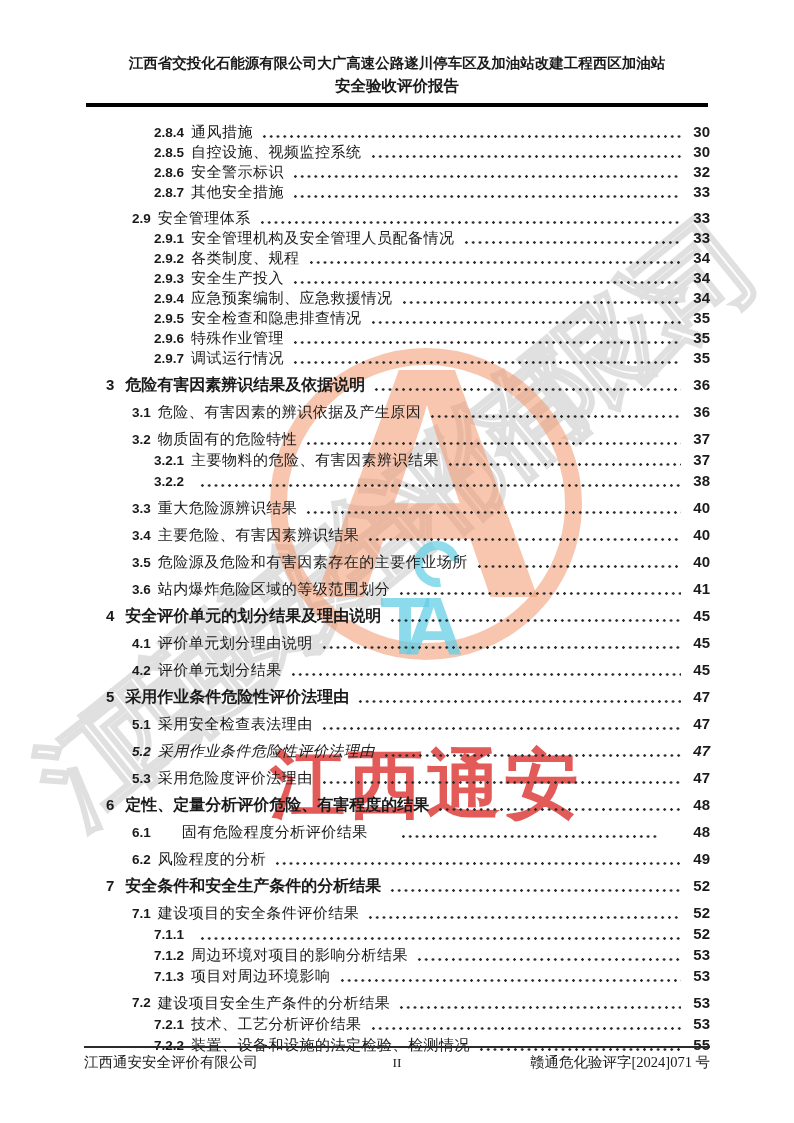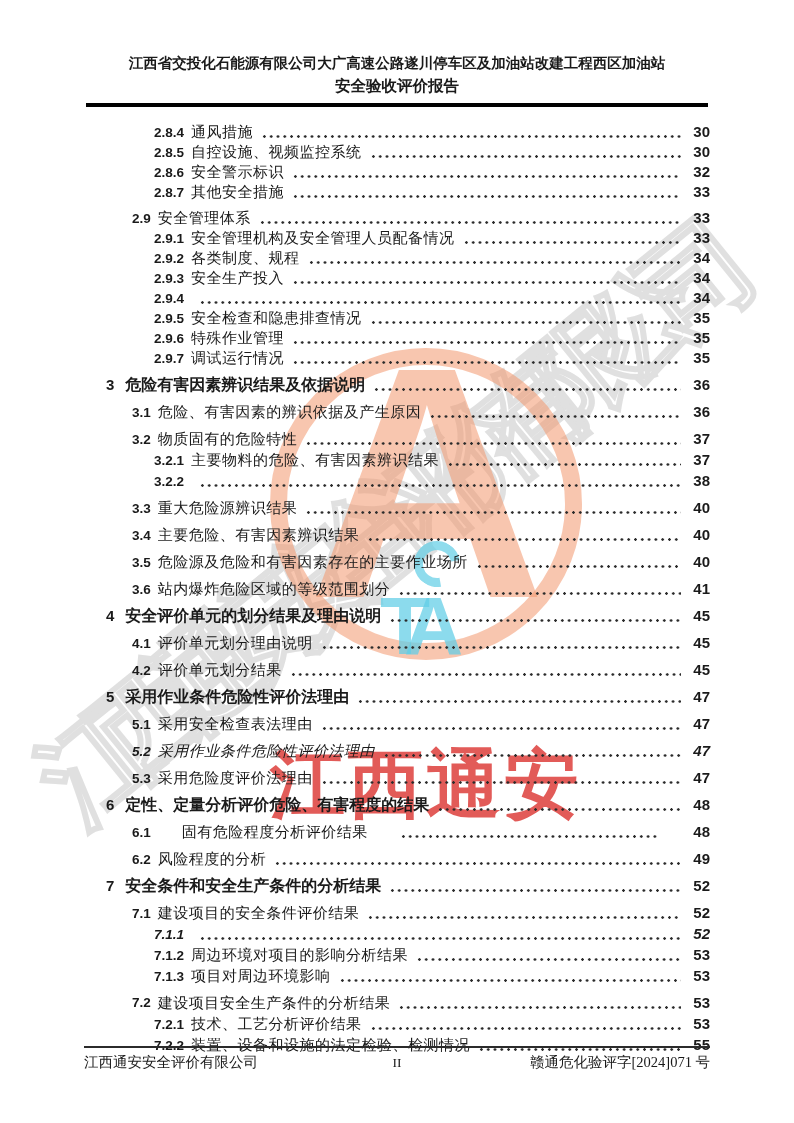--- a/index.html
+++ b/index.html
@@ -144,20 +144,21 @@
     <span class="pg">34</span>
   </div>
         <div class="row lvl3" style="margin-top: 0px;">
     <span class="num">2.9.3</span>
     <span class="ttl">安全生产投入</span>
     <span class="leader"></span>
     <span class="pg">34</span>
   </div>
         <div class="row lvl3" style="margin-top: 0px;">
     <span class="num">2.9.4</span>
+    <span class="ttl">应急预案编制、应急救援情况</span>
     <span class="leader"></span>
     <span class="pg">34</span>
   </div>
         <div class="row lvl3" style="margin-top: 0px;">
     <span class="num">2.9.5</span>
     <span class="ttl">安全检查和隐患排查情况</span>
     <span class="leader"></span>
     <span class="pg">35</span>
   </div>
         <div class="row lvl3" style="margin-top: 0px;">
@@ -290,21 +291,21 @@
     <span class="ttl">安全条件和安全生产条件的分析结果</span>
     <span class="leader"></span>
     <span class="pg">52</span>
   </div>
         <div class="row lvl2" style="margin-top: 7px;">
     <span class="num">7.1</span>
     <span class="ttl">建设项目的安全条件评价结果</span>
     <span class="leader"></span>
     <span class="pg">52</span>
   </div>
-        <div class="row lvl3" style="margin-top: 1px; font-style: italic;">
+        <div class="row lvl3" style="margin-top: 1px;">
     <span class="num">7.1.1</span>
     <span class="leader"></span>
     <span class="pg">52</span>
   </div>
         <div class="row lvl3" style="margin-top: 1px;">
     <span class="num">7.1.2</span>
     <span class="ttl">周边环境对项目的影响分析结果</span>
     <span class="leader"></span>
     <span class="pg">53</span>
   </div>

